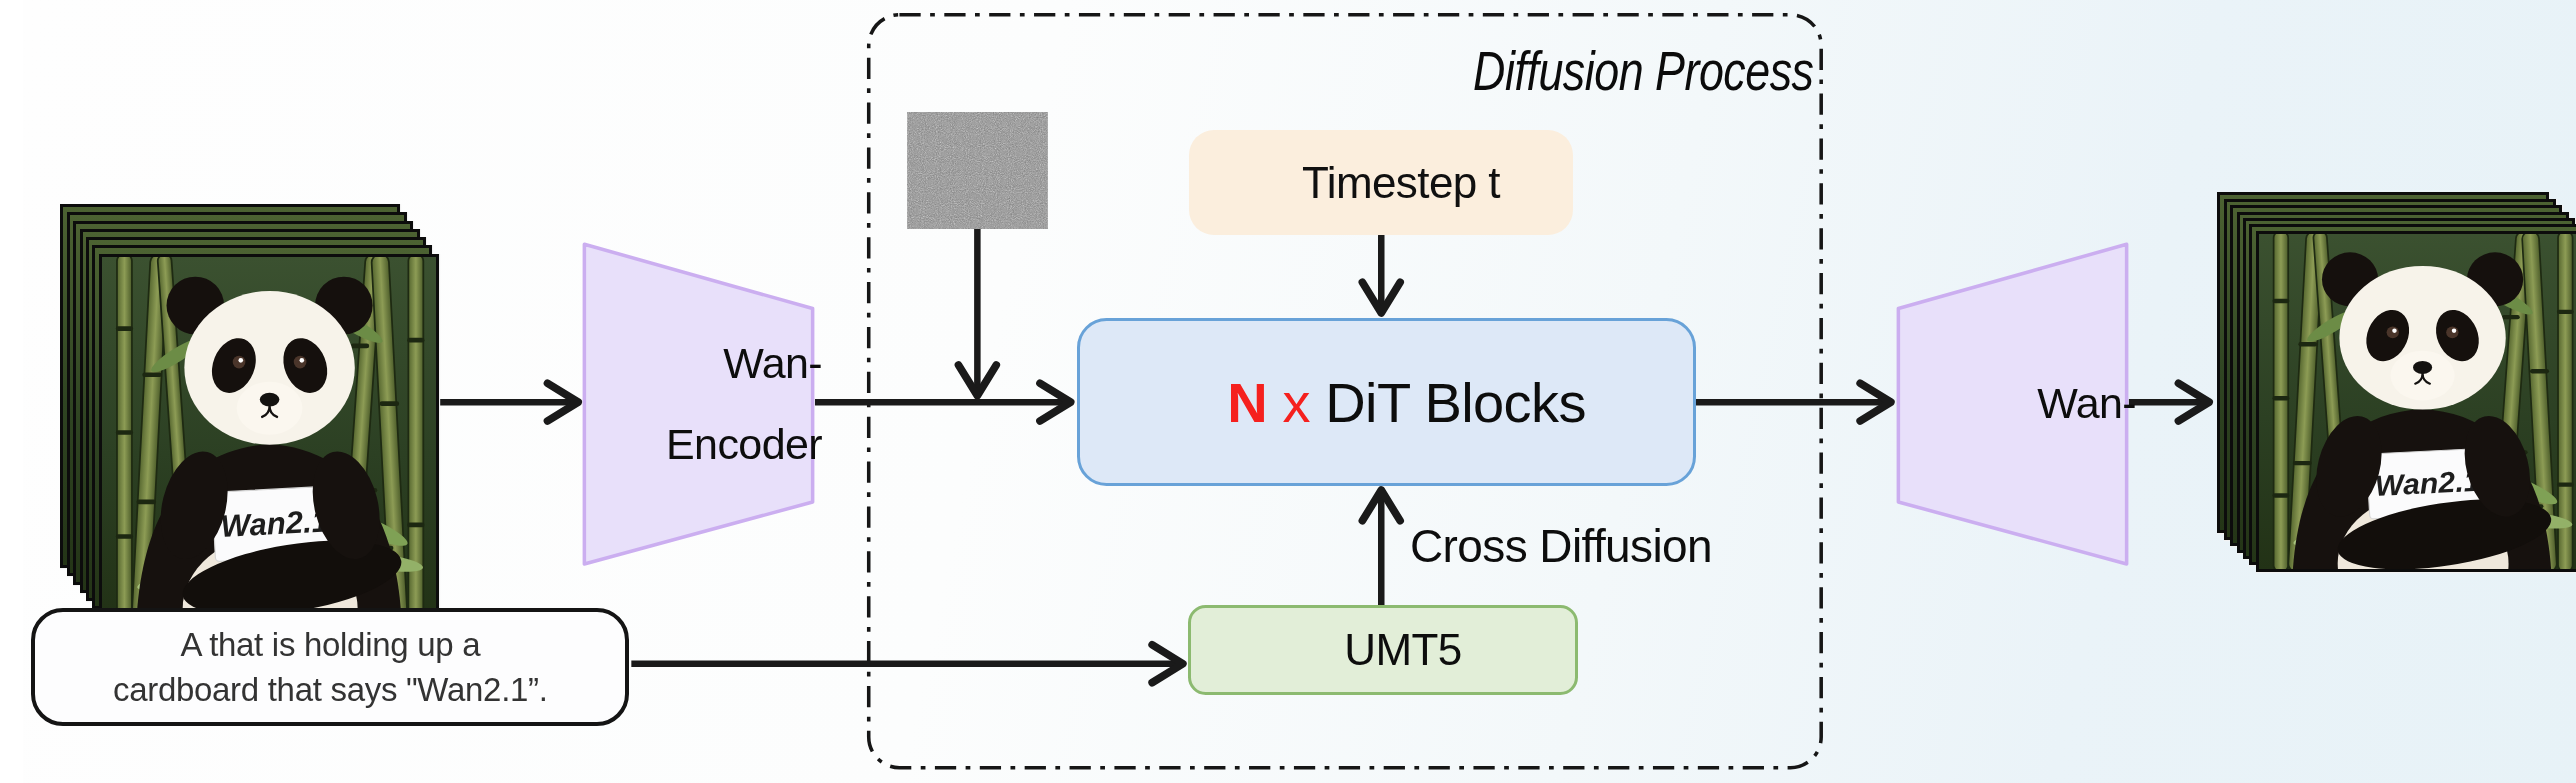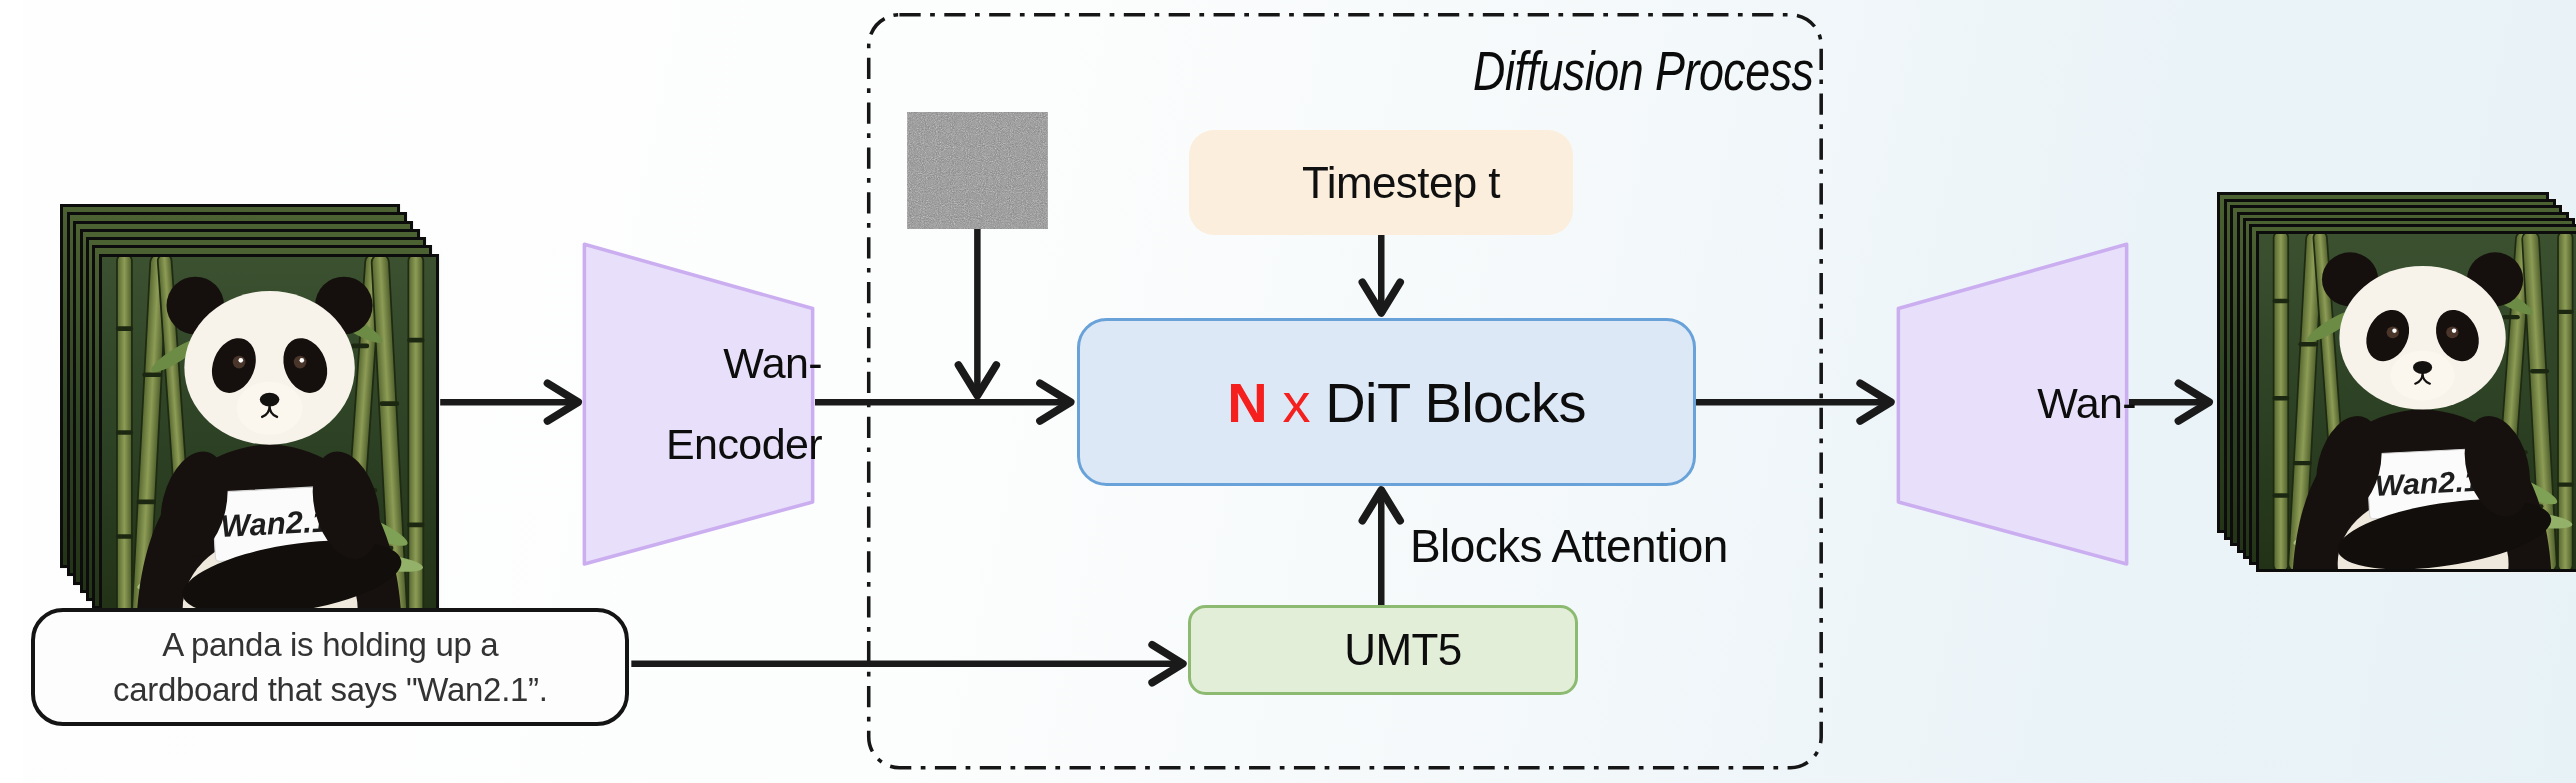--- a/index.html
+++ b/index.html
@@ -156,21 +156,21 @@
       </g>
       <ellipse cx="330" cy="556" rx="192" ry="58" transform="rotate(-9 330 556)" fill="#120e0b"></ellipse>
       <ellipse cx="160" cy="430" rx="55" ry="95" transform="rotate(14 160 430)" fill="#16110e"></ellipse>
       <ellipse cx="424" cy="430" rx="55" ry="95" transform="rotate(-14 424 430)" fill="#16110e"></ellipse>
     </g>
   </svg>
 </div>
     </div>
 
   <div id="prompt-box" class="abs">
-    <div>A panda is holding up a</div>
+    <div>A that is holding up a</div>
     <div>cardboard that says "Wan2.1”.</div>
   </div>
 
   <div id="encoder-wrap" class="abs">
     <svg class="vae" viewBox="0 0 395 550">
       <polygon points="4,5 391,114 391,442 4,547"></polygon>
     </svg>
     <div class="vae-label abs" style="left:0;top:0">
       <div>Wan-</div>
       <div>Encoder</div>
@@ -191,21 +191,21 @@
   <div id="timestep-box" class="abs node">
     <span>Timestep t</span>
   </div>
 
   <div id="dit-box" class="abs node">
     <span class="red-n">N</span>
     <span class="red-x">x</span>
     <span>DiT Blocks</span>
   </div>
 
-  <div id="cross-attention-label" class="abs">Blocks Attention</div>
+  <div id="cross-attention-label" class="abs">Cross Diffusion</div>
 
   <div id="umt5-box" class="abs node">
     <span>UMT5</span>
   </div>
 
   <div id="decoder-wrap" class="abs">
     <svg class="vae" viewBox="0 0 395 550">
       <polygon points="4,114 391,5 391,547 4,442"></polygon>
     </svg>
     <div class="vae-label abs" style="left:0;top:0">

